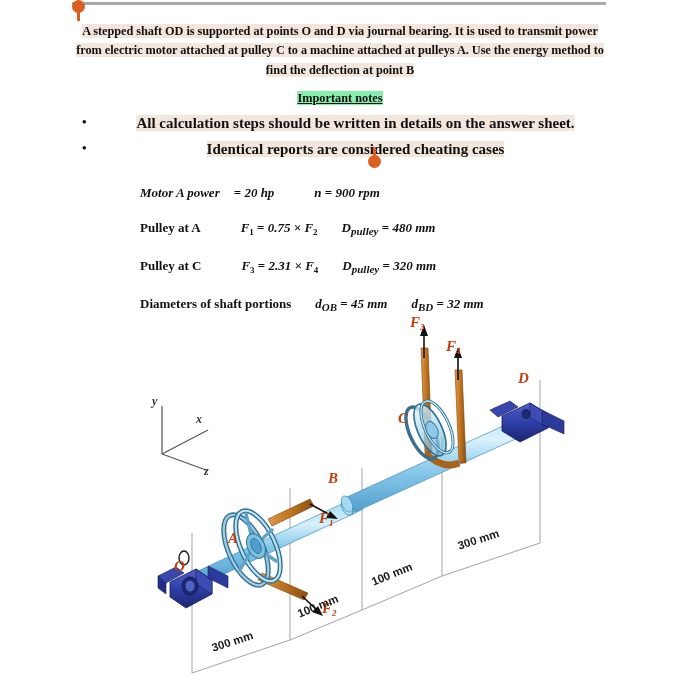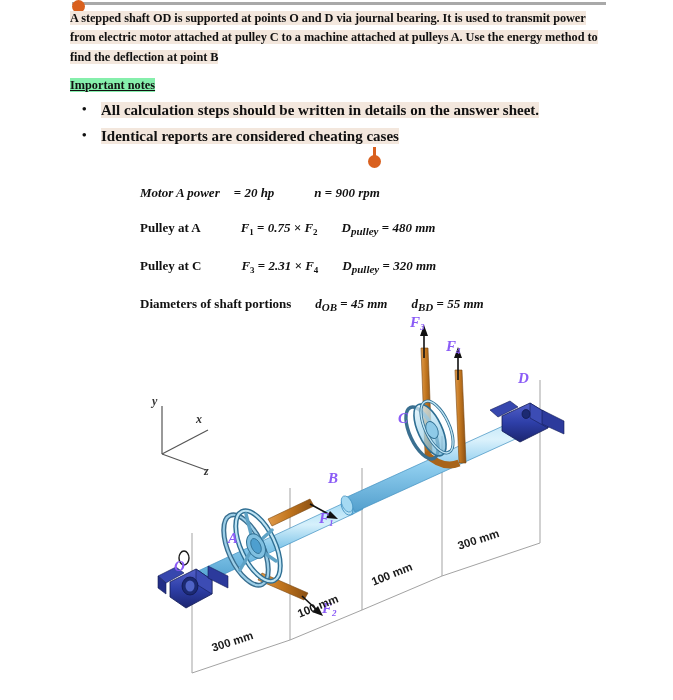--- a/index.html
+++ b/index.html
@@ -13,21 +13,21 @@
   }
   .page{position:relative;width:673px;height:700px;}
 
   
   .top-rule{
     position:absolute;left:72px;top:2px;width:534px;height:3px;
     background:#a9a9a9;
   }
 
   
-  .textblock{position:absolute;left:70px;top:9px;width:540px;}
+  .textblock{position:absolute;left:70px;top:22px;width:540px;text-align:center;}
   .para{
     font-size:12.3px;font-weight:bold;line-height:19.4px;
     letter-spacing:-0.05px;
   }
   .hl-cream{background:#f3e7dd;box-decoration-break:clone;-webkit-box-decoration-break:clone;}
   .hl-cyan{background:#86efac;box-decoration-break:clone;-webkit-box-decoration-break:clone;}
   .hint{margin-top:13px;font-size:12.3px;font-weight:bold;}
   .hint u{text-decoration:underline;text-decoration-thickness:1px;text-underline-offset:1.5px;}
   .notes{margin-top:11px;font-size:12.3px;font-weight:bold;}
   .notes u{text-decoration:underline;}
@@ -65,21 +65,21 @@
   .subn{font-size:9px;vertical-align:-0.28em;}
   .gap-s{display:inline-block;width:14px;}
   .gap-m{display:inline-block;width:24px;}
   .gap-l{display:inline-block;width:40px;}
 
   
   .figure{position:absolute;left:150px;top:318px;width:420px;height:368px;}
   .figure svg{display:block;}
   .figlabel{
     position:absolute;font-family:"Liberation Serif",serif;
-    font-weight:bold;font-style:italic;font-size:15px;color:#8b5cf6;
+    font-weight:bold;font-style:italic;font-size:15px;color:#c2410c;
   }
   .dimlabel{
     position:absolute;font-family:"Liberation Sans",sans-serif;
     font-weight:bold;font-size:11.5px;color:#1a1a1a;
     transform-origin:left center;
   }
   .axlabel{
     position:absolute;font-family:"Liberation Serif",serif;
     font-weight:bold;font-style:italic;font-size:12px;color:#333;
   }
@@ -121,21 +121,21 @@
 
     <div class="eqrow">
       <span>Pulley at A</span><span class="gap-l"></span><span class="it">F</span><span class="subn">1</span> <span>=</span> <span class="it">0.75 × F</span><span class="subn">2</span><span class="gap-m"></span><span class="it">D</span><span class="sub">pulley</span> <span>=</span> <span class="it">480 mm</span>
     </div>
 
     <div class="eqrow">
       <span>Pulley at C</span><span class="gap-l"></span><span class="it">F</span><span class="subn">3</span> <span>=</span> <span class="it">2.31 × F</span><span class="subn">4</span><span class="gap-m"></span><span class="it">D</span><span class="sub">pulley</span> <span>=</span> <span class="it">320 mm</span>
     </div>
 
     <div class="eqrow">
-      <span>Diameters of shaft portions</span><span class="gap-m"></span><span class="it">d</span><span class="sub">OB</span> <span>=</span> <span class="it">45 mm</span><span class="gap-m"></span><span class="it">d</span><span class="sub">BD</span> <span>=</span> <span class="it">55 mm</span>
+      <span>Diameters of shaft portions</span><span class="gap-m"></span><span class="it">d</span><span class="sub">OB</span> <span>=</span> <span class="it">45 mm</span><span class="gap-m"></span><span class="it">d</span><span class="sub">BD</span> <span>=</span> <span class="it">32 mm</span>
     </div>
 
   </div>
 
   <div class="figure">
 
     <svg width="420" height="368" viewBox="0 0 420 368">
       <defs>
         <linearGradient id="shaftG" x1="0" y1="0" x2="0" y2="1">
           <stop offset="0%" stop-color="#a9ddf5"></stop>

